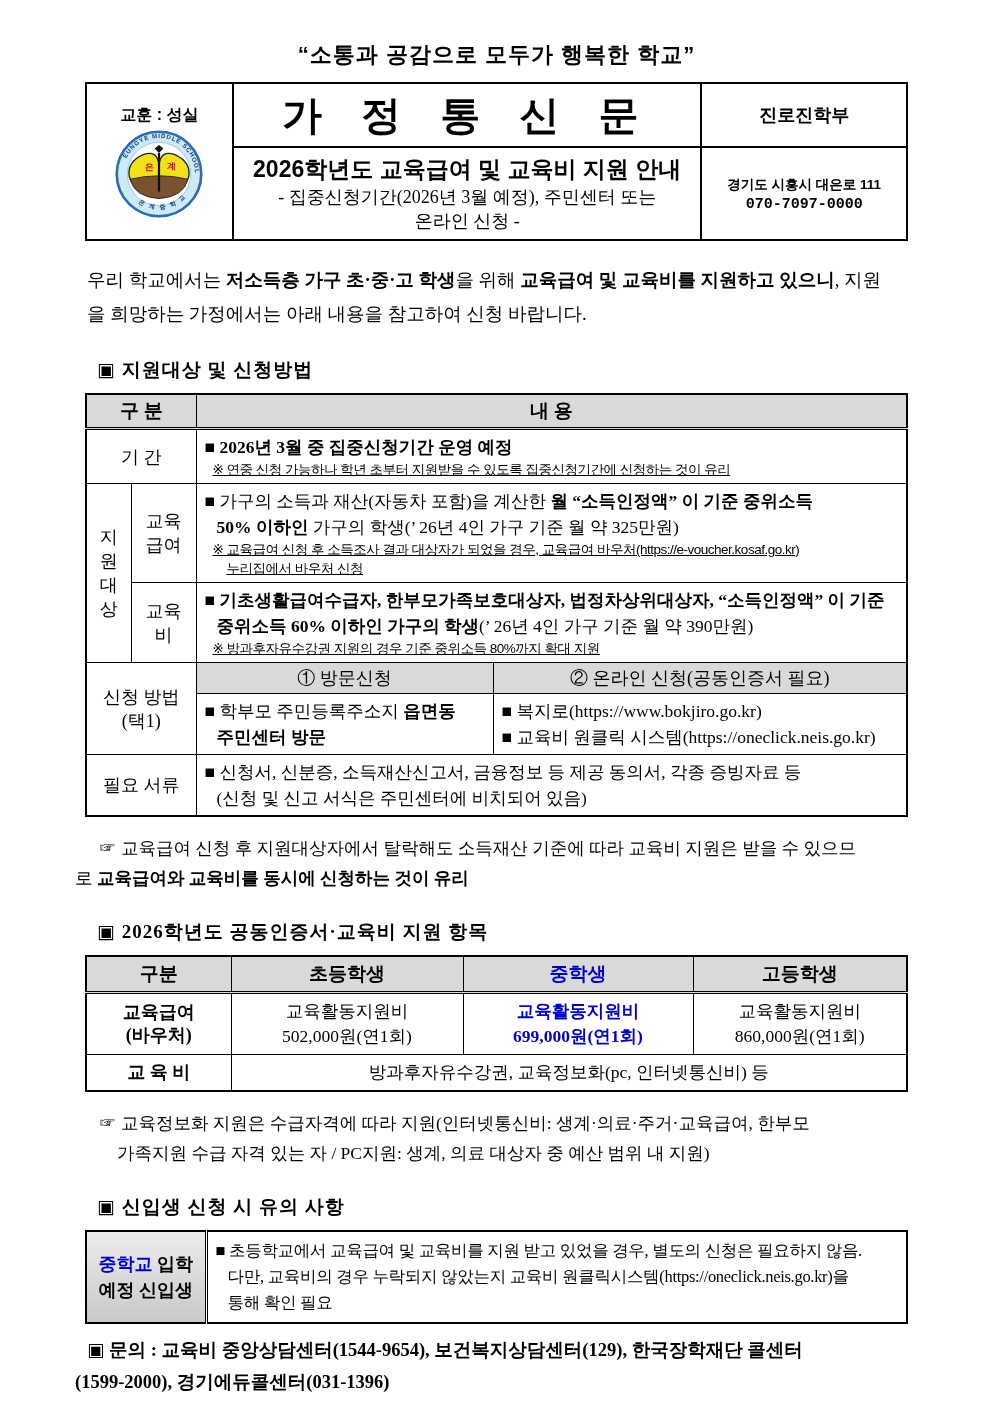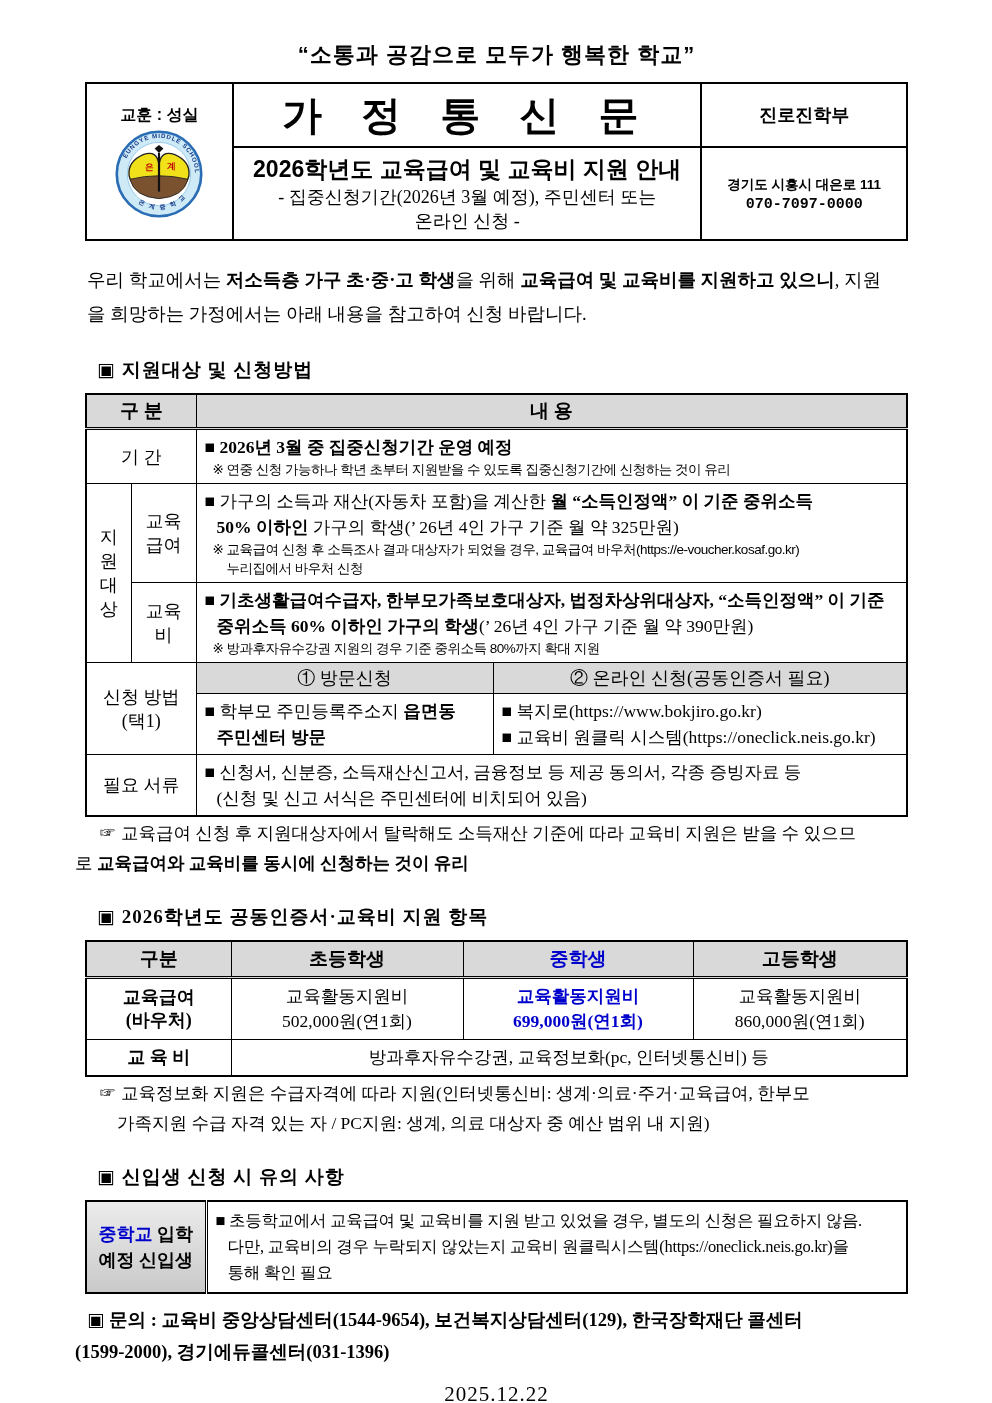--- a/index.html
+++ b/index.html
@@ -47,27 +47,27 @@
   .doc-table td { border:1px solid #000; padding:2px 4px; vertical-align:middle; }
   .doc-table { border:2px solid #000; }
   .gray { background:#d9d9d9; }
   .hrow td { text-align:center; font-weight:bold; font-size:19px;
     border-bottom:3px double #000 !important; padding:3px 0; }
   .label-cell { text-align:center; font-size:18px; line-height:24px; }
   .content-cell { padding:4px 6px 4px 8px !important; }
   .mline { font-size:17.5px; line-height:26px; }
   .mline2 { padding-left:12px; }
   .note { font-family:"Liberation Sans","DejaVu Sans",sans-serif; font-size:13.5px;
-    line-height:19px; padding-left:8px; letter-spacing:-0.5px; }
+    line-height:19px; padding-left:8px; letter-spacing:-0.5px;text-decoration:underline; }
   .note .ind { padding-left:14px; display:block; }
   .sub-hdr { text-align:center; font-weight:normal; font-size:18px;
     border-bottom:1px solid #000 !important; padding:3px 0 !important; }
 
   
-  .remark { font-size:17.5px; line-height:30px; margin-top:1px; }
+  .remark { font-size:17.5px; line-height:30px; margin-top:16px; }
   .remark .l1 { padding-left:14px; }
   .remark2 .l2 { padding-left:32px; }
 
   
   .sup-table td { text-align:center; }
   .sup-hrow td { font-weight:bold; font-size:19px; border-bottom:3px double #000 !important; padding:4px 0; }
   .sup-cell { font-size:17.5px; line-height:25px; padding:5px 0 !important; }
   .sup-label { font-weight:bold; font-size:18px; line-height:23px; }
 
   

